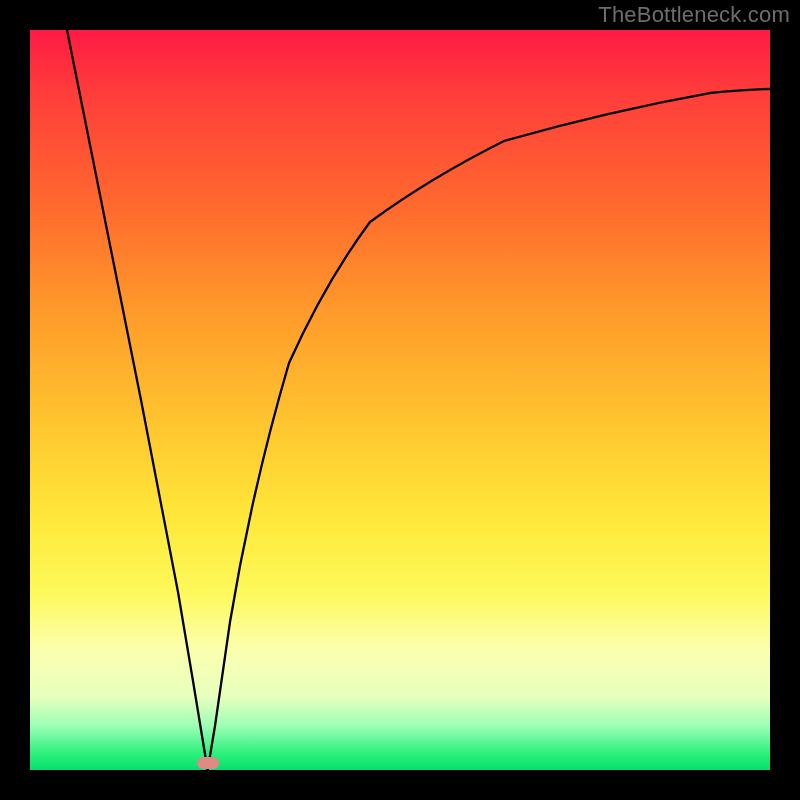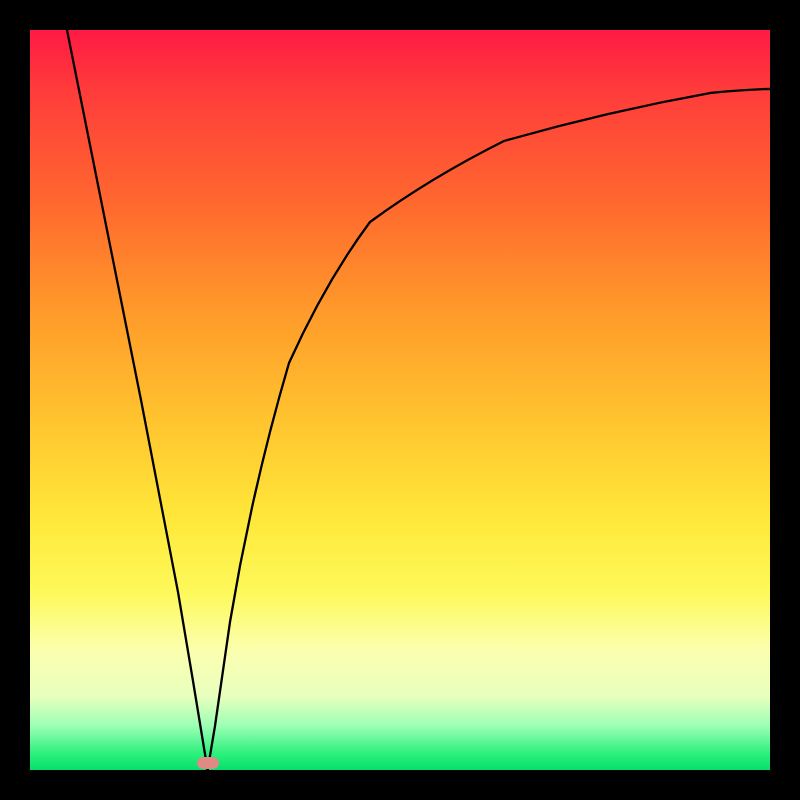--- a/index.html
+++ b/index.html
@@ -64,20 +64,21 @@
     height: 12px;
     border-radius: 6px;
     background: #e08a86;
   }
 </style>
 </head>
 <body>
 
 <div class="frame">
 
+  <div class="watermark">TheBottleneck.com</div>
 
   <div class="plot-area">
 
     <svg class="curve" viewBox="0 0 740 740" preserveAspectRatio="none">
       <path d="M 37 0
                L 74 185
                L 111 370
                L 148 562
                L 163 651
                L 174 718

